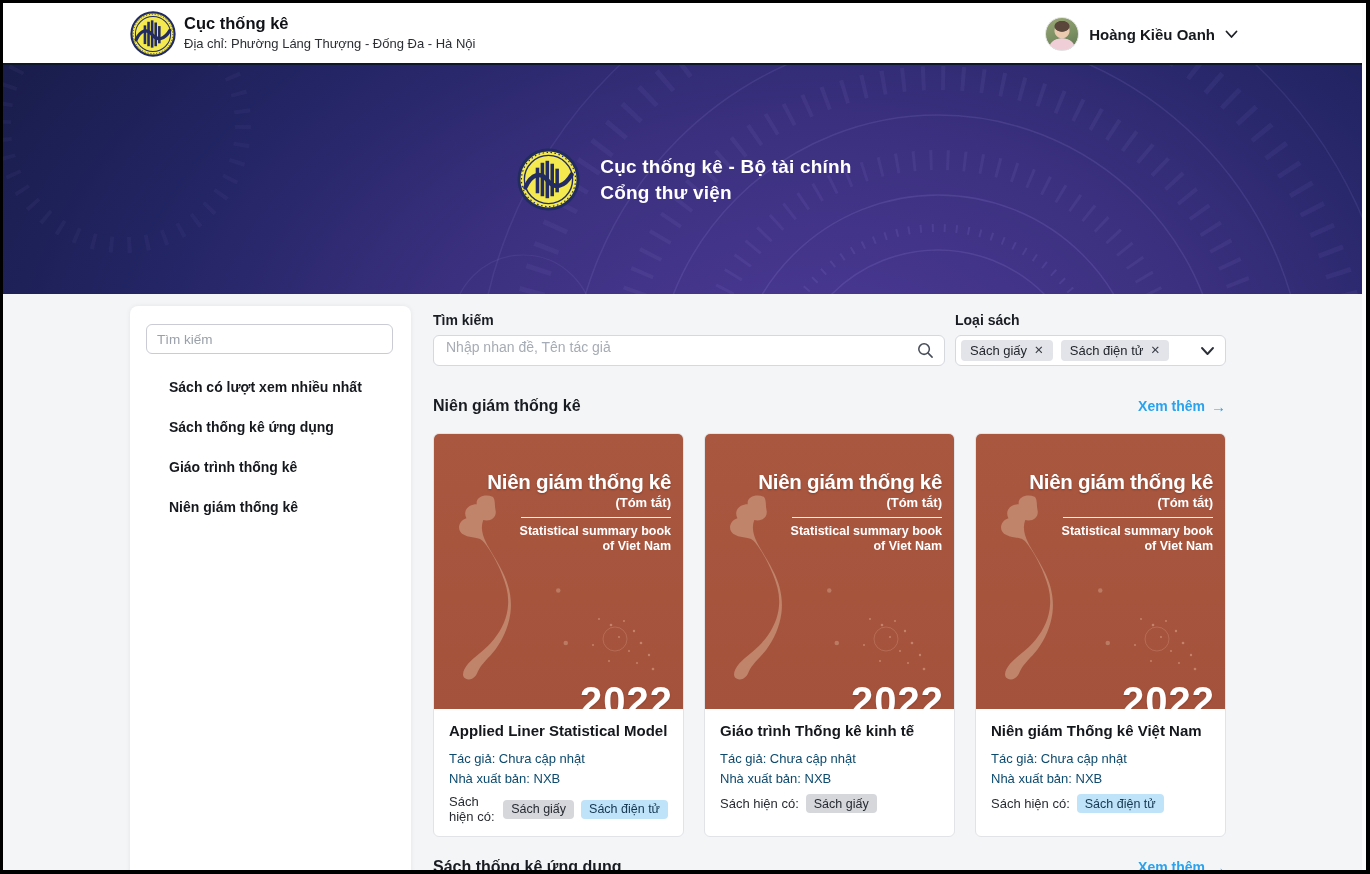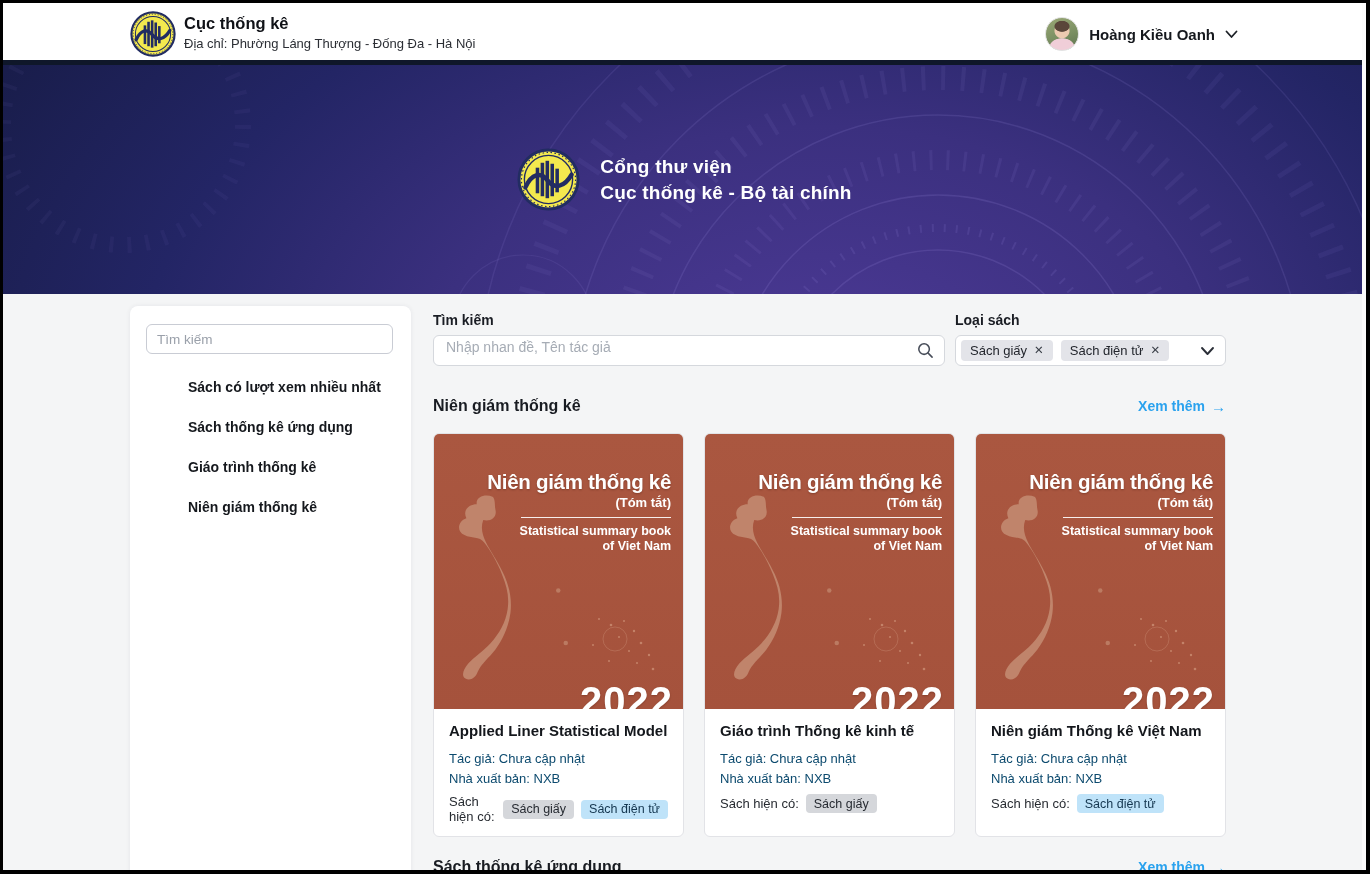--- a/index.html
+++ b/index.html
@@ -2,21 +2,21 @@
 <html><head>
 <meta charset="utf-8">
 <style>
   * { margin:0; padding:0; box-sizing:border-box; }
   html,body { width:1370px; height:874px; }
   body { font-family:"Liberation Sans","DejaVu Sans",sans-serif; }
   .screen { position:relative; width:1370px; height:874px; background:#000; overflow:hidden; }
   .window { position:absolute; left:3px; top:3px; width:1363px; height:867px; background:#f4f5f6; overflow:hidden; }
 
   
-  .header { position:absolute; left:0; top:0; width:100%; height:62px; background:#fff; border-bottom:5px solid #0f172a; z-index:5; }
+  .header { position:absolute; left:0; top:0; width:100%; height:62px; background:#fff; border-bottom:2px solid #0f172a; z-index:5; }
   .emblem { display:block; }
   .emblem-sm { position:absolute; left:127px; top:8px; width:46px; height:46px; }
   .org-block { position:absolute; left:181px; top:9px; }
   .org-title { font-size:16.5px; font-weight:bold; color:#101217; line-height:22px; }
   .org-sub { font-size:13px; color:#2b2e34; margin-top:2px; }
   .user-block { position:absolute; right:128px; top:14px; display:flex; align-items:center; gap:10px; cursor:pointer; }
   .avatar { width:34px; height:34px; border-radius:50%;
      background:
        radial-gradient(ellipse 11px 8px at 50% 26%, #5a463a 0 7px, rgba(0,0,0,0) 8px),
        radial-gradient(circle at 50% 40%, #eccab0 0 7px, rgba(0,0,0,0) 8px),
@@ -35,21 +35,21 @@
   .banner-titles { color:#fff; font-weight:bold; font-size:19px; line-height:26px; letter-spacing:.2px; }
 
   
   .scroll-track { position:absolute; right:0; top:0; bottom:0; width:4px; background:#fcfcfc; z-index:9; }
 
   
   .sidebar { position:absolute; left:127px; top:303px; width:281px; height:580px; background:#fff; border-radius:8px; box-shadow:0 0 5px rgba(30,30,50,.07); }
   .sidebar-search { position:absolute; left:16px; top:18px; width:247px; height:30px; border:1px solid #c9ccd4; border-radius:6px; background:#fff; padding:0 10px; font-size:13.5px; color:#2a2e35; font-family:inherit; outline:none; }
   .sidebar-search::placeholder { color:#9aa0aa; }
   .side-menu { position:absolute; left:0; top:61px; width:100%; }
-  .side-item { height:40px; line-height:40px; padding-left:58px; font-size:14px; font-weight:bold; color:#15181d; cursor:pointer; white-space:nowrap; }
+  .side-item { height:40px; line-height:40px; padding-left:39px; font-size:14px; font-weight:bold; color:#15181d; cursor:pointer; white-space:nowrap; }
 
   
   .main { position:absolute; left:430px; top:291px; width:793px; height:576px; }
   .field-label { position:absolute; font-size:14px; font-weight:600; color:#1a1d24; top:18px; }
   .main-search-wrap { position:absolute; left:0; top:41px; width:512px; height:31px; }
   .main-search { width:100%; height:100%; border:1px solid #d5d8dd; border-radius:6px; background:#fff; padding:0 36px 8px 12px; font-size:14px; color:#2a2e35; font-family:inherit; outline:none; }
   .main-search::placeholder { color:#a6acb5; }
   .search-icon { position:absolute; right:11px; top:7px; width:17px; height:17px; cursor:pointer; }
   .type-select { position:absolute; left:522px; top:41px; width:271px; height:31px; background:#fff; border:1px solid #d5d8dd; border-radius:6px; display:flex; align-items:center; padding:0 10px 0 5px; gap:8px; cursor:pointer; }
   .type-chip { background:#e3e4e9; border-radius:4px; padding:3px 9px; font-size:13px; color:#23262d; display:flex; align-items:center; gap:7px; white-space:nowrap; }
@@ -140,22 +140,22 @@
           <g fill="#222c62">
             <rect x="19" y="20" width="3.6" height="26"></rect>
               <rect x="24" y="15" width="3.6" height="34"></rect>
             <rect x="29" y="13" width="3.6" height="38"></rect>
               <rect x="34" y="16" width="3.6" height="33"></rect>
             <rect x="39" y="21" width="3.6" height="24"></rect>
           </g>
           <path d="M8.5,40 C15,26 24,24 31,33 C38,42 48,40 55.5,27" fill="none" stroke="#222c62" stroke-width="4.5" stroke-linecap="round"></path>
         </svg>
         <div class="banner-titles">
+          <div>Cục thống kê - Bộ tài chính</div>
           <div>Cổng thư viện</div>
-          <div>Cục thống kê - Bộ tài chính</div>
         </div>
       </div>
     </div>
 
     <div class="sidebar">
       <input class="sidebar-search" placeholder="Tìm kiếm" style="">
       <div class="side-menu">
         <div class="side-item">Sách có lượt xem nhiều nhất</div>
         <div class="side-item">Sách thống kê ứng dụng</div>
         <div class="side-item">Giáo trình thống kê</div>

